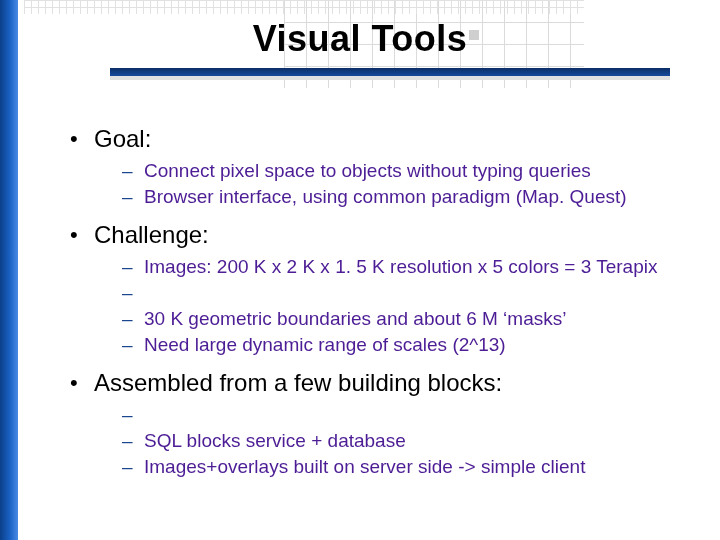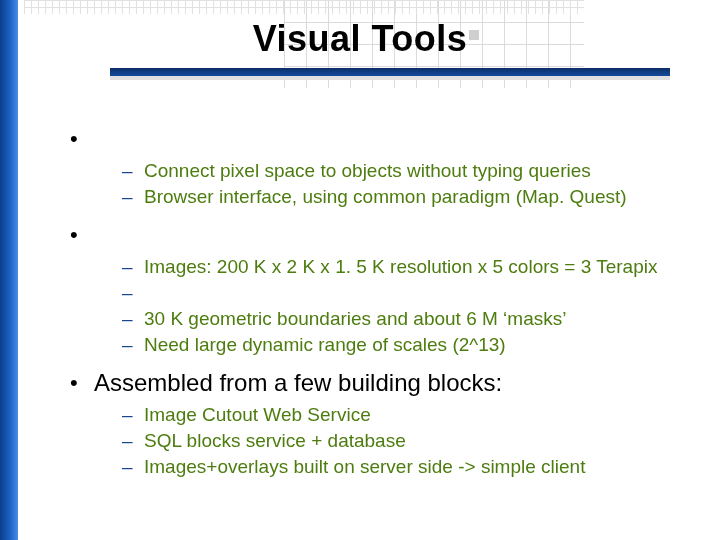--- a/index.html
+++ b/index.html
@@ -48,21 +48,21 @@
   
   .content { position:absolute; left:70px; top:125px; width:620px; color:#000; }
   ul.level1 { list-style: none; }
   ul.level1 > li { margin-bottom: 4px; }
   ul.level1 > li > .l1row { display:flex; align-items:flex-start; }
   .l1bullet { width:24px; font-size:22px; line-height:28px; }
   .l1text { font-size:24px; line-height:28px; }
   ul.level2 { list-style:none; margin: 6px 0 12px 52px; }
   ul.level2 > li { display:flex; align-items:flex-start; margin-bottom:2px; }
   .l2dash { color:#1a468f; font-size:19px; line-height:24px; width:22px; flex:none; }
-  .l2text { color:#4d7c0f; font-size:19px; line-height:24px; }
+  .l2text { color:#4c1d95; font-size:19px; line-height:24px; }
 </style>
 </head>
 <body>
 
 <div class="slide">
   <div class="grid-bg">
     <div class="big"></div>
     <div class="small"></div>
   </div>
   <div class="small-square"></div>
@@ -73,36 +73,38 @@
   </div>
   <div class="rule-dark"></div>
   <div class="rule-light"></div>
 
   <div class="content">
     <ul class="level1">
 
       <li>
         <div class="l1row">
           <span class="l1bullet">•</span>
+          <span class="l1text">Goal:</span>
         </div>
         <ul class="level2">
           <li>
               <span class="l2dash">–</span>
               <span class="l2text">Connect pixel space to objects without typing queries</span>
             </li>
           <li>
               <span class="l2dash">–</span>
               <span class="l2text">Browser interface, using common paradigm (Map. Quest)</span>
             </li>
         </ul>
       </li>
 
       <li>
         <div class="l1row">
           <span class="l1bullet">•</span>
+          <span class="l1text">Challenge:</span>
         </div>
         <ul class="level2">
           <li>
               <span class="l2dash">–</span>
               <span class="l2text">Images: 200 K x 2 K x 1. 5 K resolution x 5 colors = 3 Terapix</span>
             </li>
           <li>
               <span class="l2dash">–</span>
             </li>
           <li>
@@ -117,21 +119,20 @@
       </li>
 
       <li>
         <div class="l1row">
           <span class="l1bullet">•</span>
           <span class="l1text">Assembled from a few building blocks:</span>
         </div>
         <ul class="level2">
           <li>
               <span class="l2dash">–</span>
-              <span class="l2text">Image Cutout Web Service</span>
             </li>
           <li>
               <span class="l2dash">–</span>
               <span class="l2text">SQL blocks service + database</span>
             </li>
           <li>
               <span class="l2dash">–</span>
               <span class="l2text">Images+overlays built on server side -&gt; simple client</span>
             </li>
         </ul>

